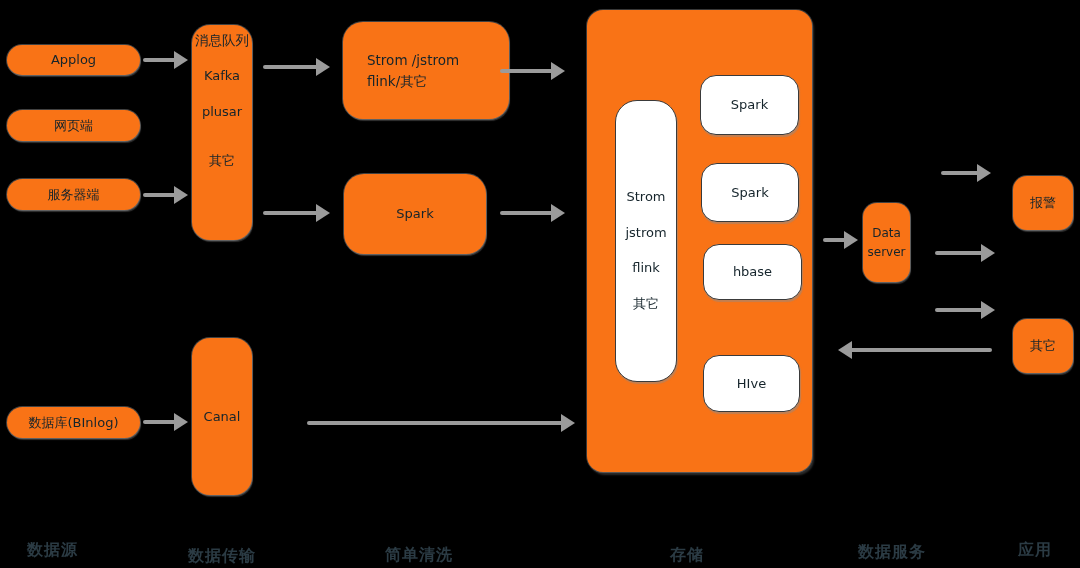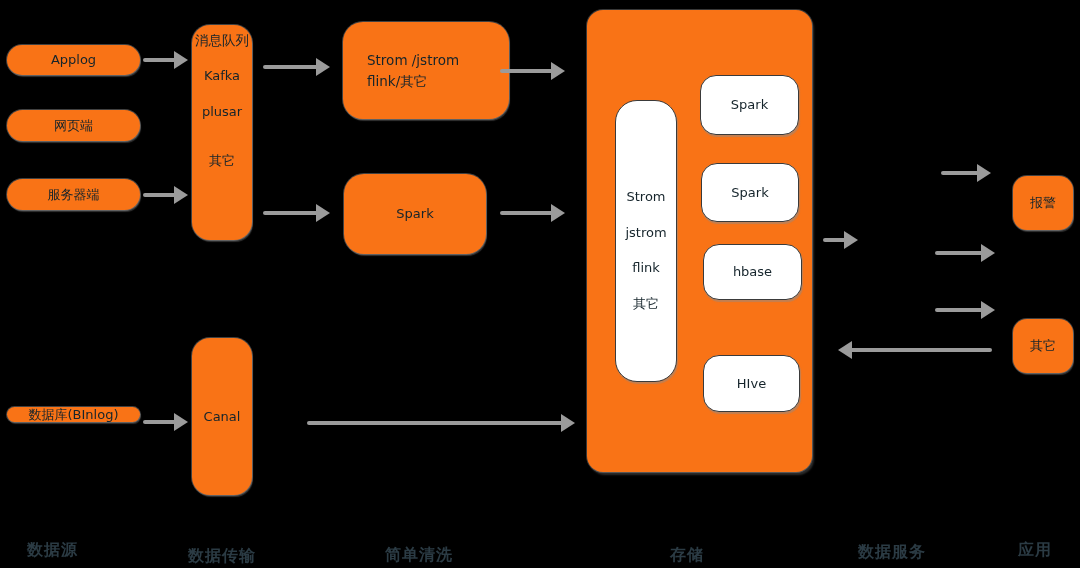--- a/index.html
+++ b/index.html
@@ -42,21 +42,21 @@
 
   <div class="box pill" style="left:7px;top:45px;width:133px;height:30px">
     <span>Applog</span>
   </div>
   <div class="box pill" style="left:7px;top:110px;width:133px;height:31px">
     <span>网页端</span>
   </div>
   <div class="box pill" style="left:7px;top:179px;width:133px;height:31px">
     <span>服务器端</span>
   </div>
-  <div class="box pill" style="left:7px;top:407px;width:133px;height:15px">
+  <div class="box pill" style="left:7px;top:407px;width:133px;height:31px">
     <span>数据库(BInlog)</span>
   </div>
 
   <div class="box tall" style="left:192px;top:25px;width:60px;height:215px;border-radius:18px">
     <span class="queue-title">消息队列</span>
     <span class="queue-item" style="margin-top:20px">Kafka</span>
     <span class="queue-item" style="margin-top:20px">plusar</span>
     <span class="queue-item" style="margin-top:34px">其它</span>
   </div>
 
@@ -87,20 +87,24 @@
   <div class="box inner" style="left:701px;top:163px;width:96px;height:57px">
     <span>Spark</span>
   </div>
   <div class="box inner" style="left:703px;top:244px;width:97px;height:54px">
     <span>hbase</span>
   </div>
   <div class="box inner" style="left:703px;top:355px;width:95px;height:55px">
     <span>HIve</span>
   </div>
 
+  <div class="box two-line" style="left:863px;top:203px;width:47px;height:79px;border-radius:14px;font-size:12px">
+    <span>Data</span>
+    <span>server</span>
+  </div>
 
   <div class="box" style="left:1013px;top:176px;width:60px;height:54px">
     <span>报警</span>
   </div>
   <div class="box" style="left:1013px;top:319px;width:60px;height:54px">
     <span>其它</span>
   </div>
 
   <div class="arrow" style="left:143px;top:51px;width:45px">
       <div class="shaft"></div>

